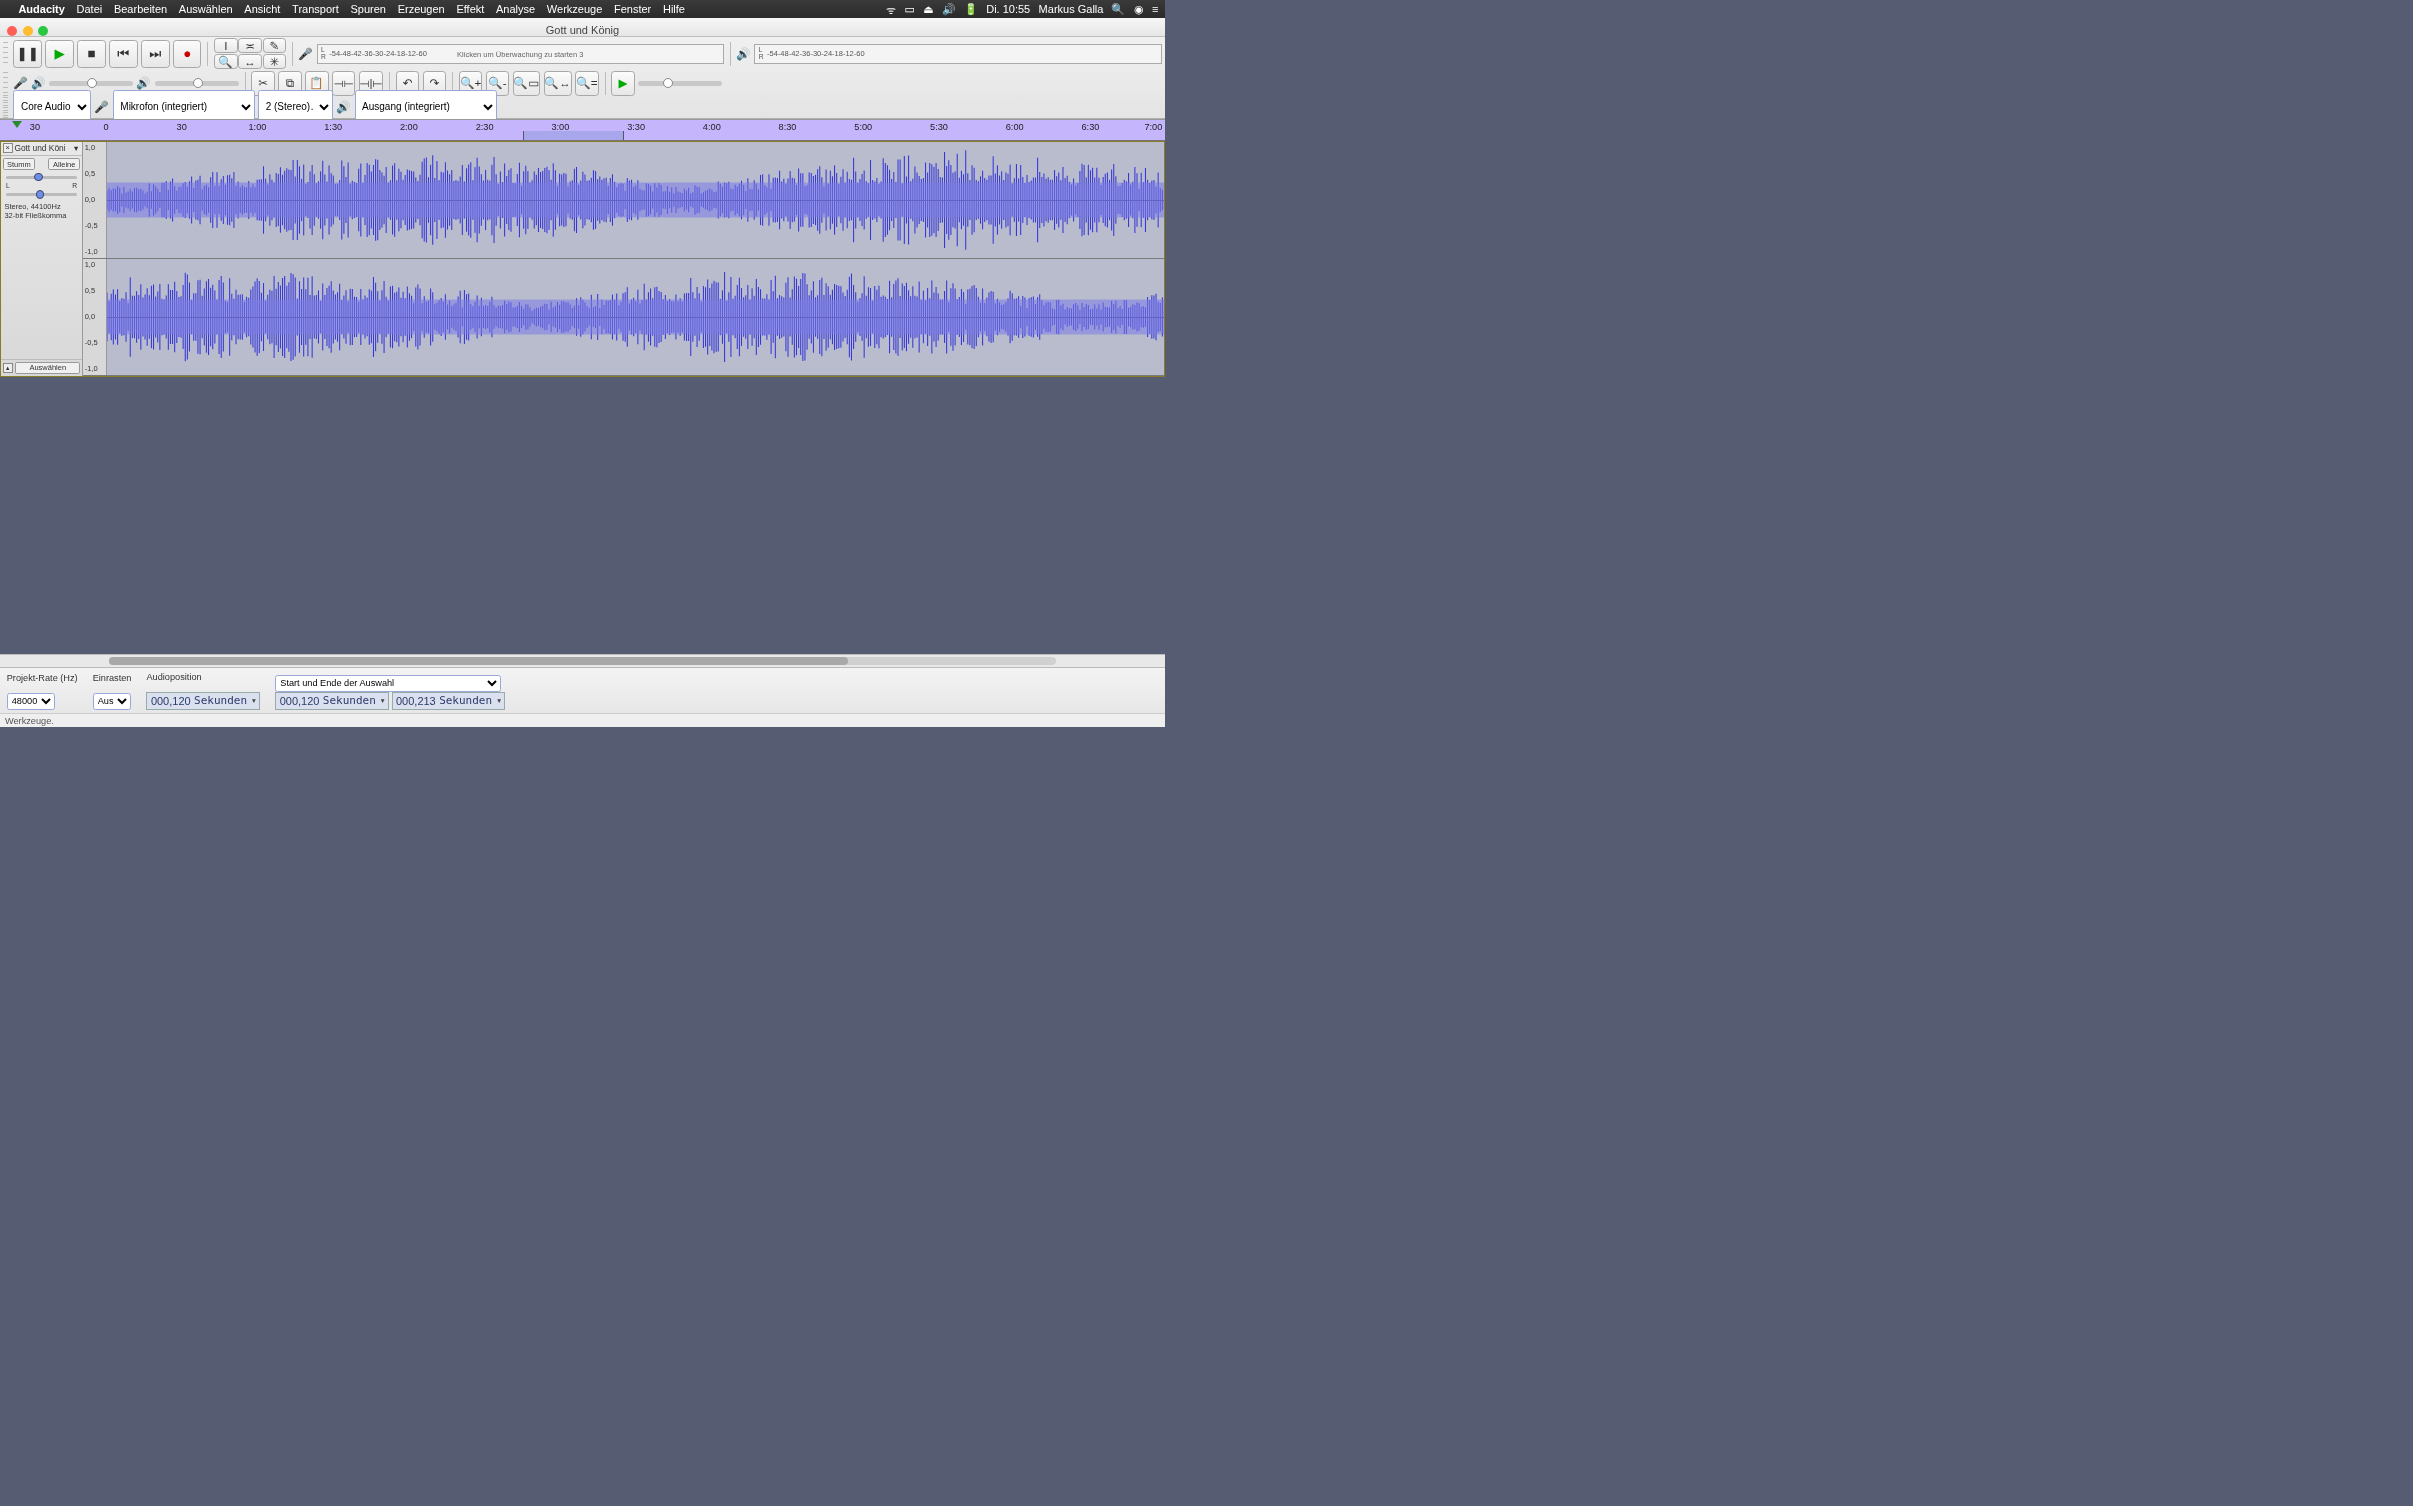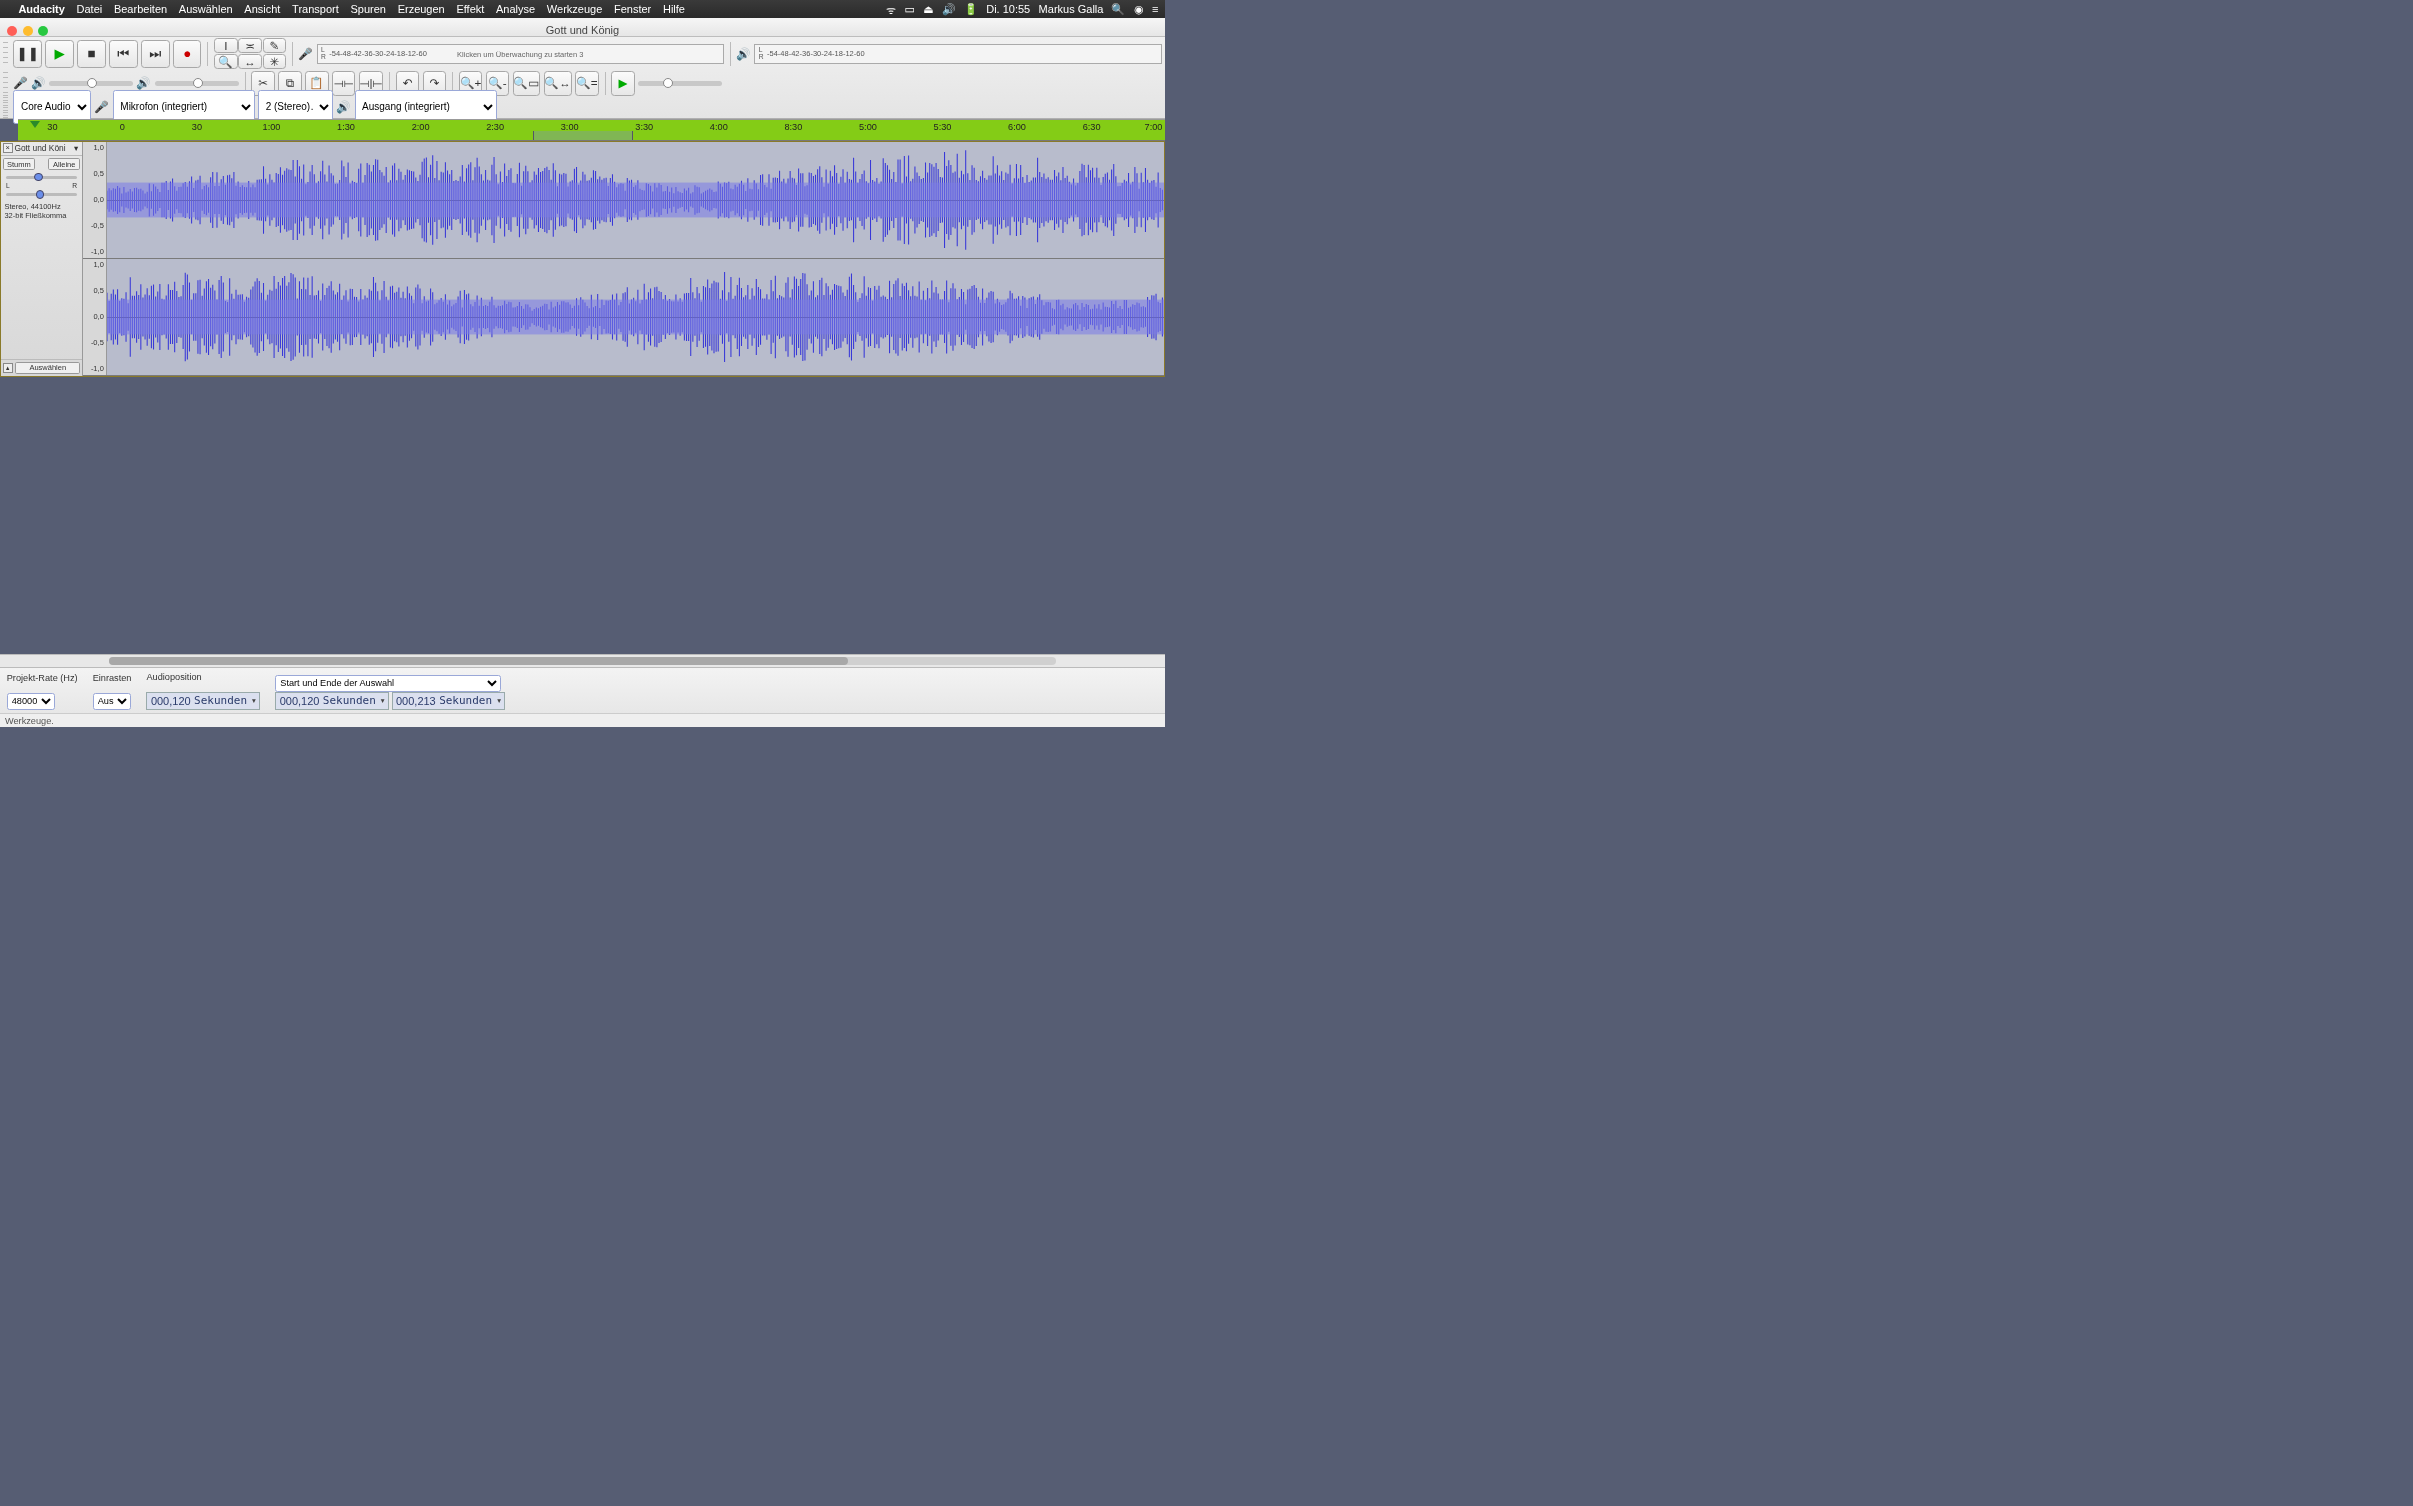--- a/index.html
+++ b/index.html
@@ -34,21 +34,21 @@
 .meter .lr { font-size:6.7px; line-height:6.7px; margin-right:3.4px; }
 .meter .ticks { flex:1; display:flex; }
 .meter .hint { position:absolute; left:50%; top:50%; transform:translate(-50%,-50%); font-size:7.5px; color:#666;}
 .slider { width:84px; height:5px; background:#c8c8c8; border-radius:2.5px; position:relative; }
 .slider .thumb { position:absolute; top:-2.5px; width:10px; height:10px; background:#fff; border:0.8px solid #888; border-radius:50%; }
 select.dev { height:34px; font-size:10px; background:#fff; border:0.8px solid #9aa8d8; border-radius:2.5px; padding:0 2.5px; }
 .micicon,.spkicon { font-size:11.7px; color:#444; }
 .play-green { color:#0a0; }
 
 
-.ruler { height:22px; background:#84cc16; border-top:0.8px solid #999; border-bottom:0.8px solid #777; position:relative; font-size:9.2px; color:#222;margin-left:18px; }
+.ruler { height:22px; background:#c4b5fd; border-top:0.8px solid #999; border-bottom:0.8px solid #777; position:relative; font-size:9.2px; color:#222; }
 .ruler .marker { position:absolute; left:11.7px; top:1.7px; width:0; height:0; border-left:5px solid transparent; border-right:5px solid transparent; border-top:7.5px solid #2a8a2a; }
 .ruler .tick { position:absolute; top:2.5px; transform:translateX(-50%); }
 .ruler .sel { position:absolute; top:11.7px; height:8.4px; background:rgba(120,140,200,.35); border-left:0.8px solid #556; border-right:0.8px solid #556; }
 
 
 .tracks { background:#bfc0c5; }
 .track { display:flex; border:0.8px solid #8a7a2a; background:#bfc0c5; }
 .track-panel { width:82px; background:linear-gradient(#e8e8e8,#d8d8d8); border-right:0.8px solid #999; font-size:8.4px; color:#333; display:flex; flex-direction:column; }
 .tp-head { display:flex; align-items:center; gap:1.7px; padding:1.7px; border-bottom:0.8px solid #bbb; }
 .tp-head .x { width:10px; height:10px; border:0.8px solid #888; font-size:7.5px; line-height:8.4px; text-align:center; background:#eee; }
@@ -60,21 +60,21 @@
 .tp-slider .bar { height:3.4px; background:#bbb; position:relative; border-radius:1.7px;}
 .tp-slider .bar .th { position:absolute; top:-2.5px; left:40%; width:8.4px; height:8.4px; background:#6b8fea; border:0.8px solid #446; border-radius:50%;}
 .tp-lr { display:flex; justify-content:space-between; font-size:6.7px; padding:0 5px;}
 .tp-info { font-size:7.5px; padding:2.5px 3.4px; line-height:9.2px; color:#333;}
 .tp-foot { margin-top:auto; display:flex; align-items:center; gap:2.5px; padding:1.7px; border-top:0.8px solid #bbb;}
 .tp-foot .arr { width:10px;height:10px;border:0.8px solid #888;background:#eee;font-size:6.7px;text-align:center;line-height:8.4px;}
 .tp-foot .sel { flex:1; font-size:7.5px; border:0.8px solid #999; background:#f0f0f0; text-align:center; padding:0.8px 0; border-radius:1.7px;}
 
 .wave-col { flex:1; display:flex; flex-direction:column; background:#aeb1bb; }
 .wave-ch { flex:1; position:relative; border-bottom:0.8px solid #7a7a7a; display:flex; }
-.amp-scale { width:23.5px; background:#d8d8d8; border-right:0.8px solid #999; font-size:7.5px; color:#333; display:flex; flex-direction:column; justify-content:space-between; padding:1.7px 1.7px; text-align:right;}
+.amp-scale { width:23.5px; background:#d8d8d8; border-right:0.8px solid #999; font-size:7.5px; color:#333; display:flex; flex-direction:column; justify-content:space-between; padding:1.7px 1.7px; text-align:left;}
 .wave { flex:1; position:relative; overflow:hidden; background:#b8bccc;}
 .wave .mid { position:absolute; top:50%; left:0; right:0; height:0.8px; background:#555;}
 .wave svg { position:absolute; inset:0; width:100%; height:100%; }
 
 
 .empty { background:#565d73; }
 
 
 .hscroll { height:13.4px; background:#e8e8e8; border-top:0.8px solid #bbb; display:flex; align-items:center; }
 .hscroll .track { flex:1; height:8.4px; background:#d0d0d0; border-radius:4.2px; margin:0 109px 0 109px; position:relative;}

